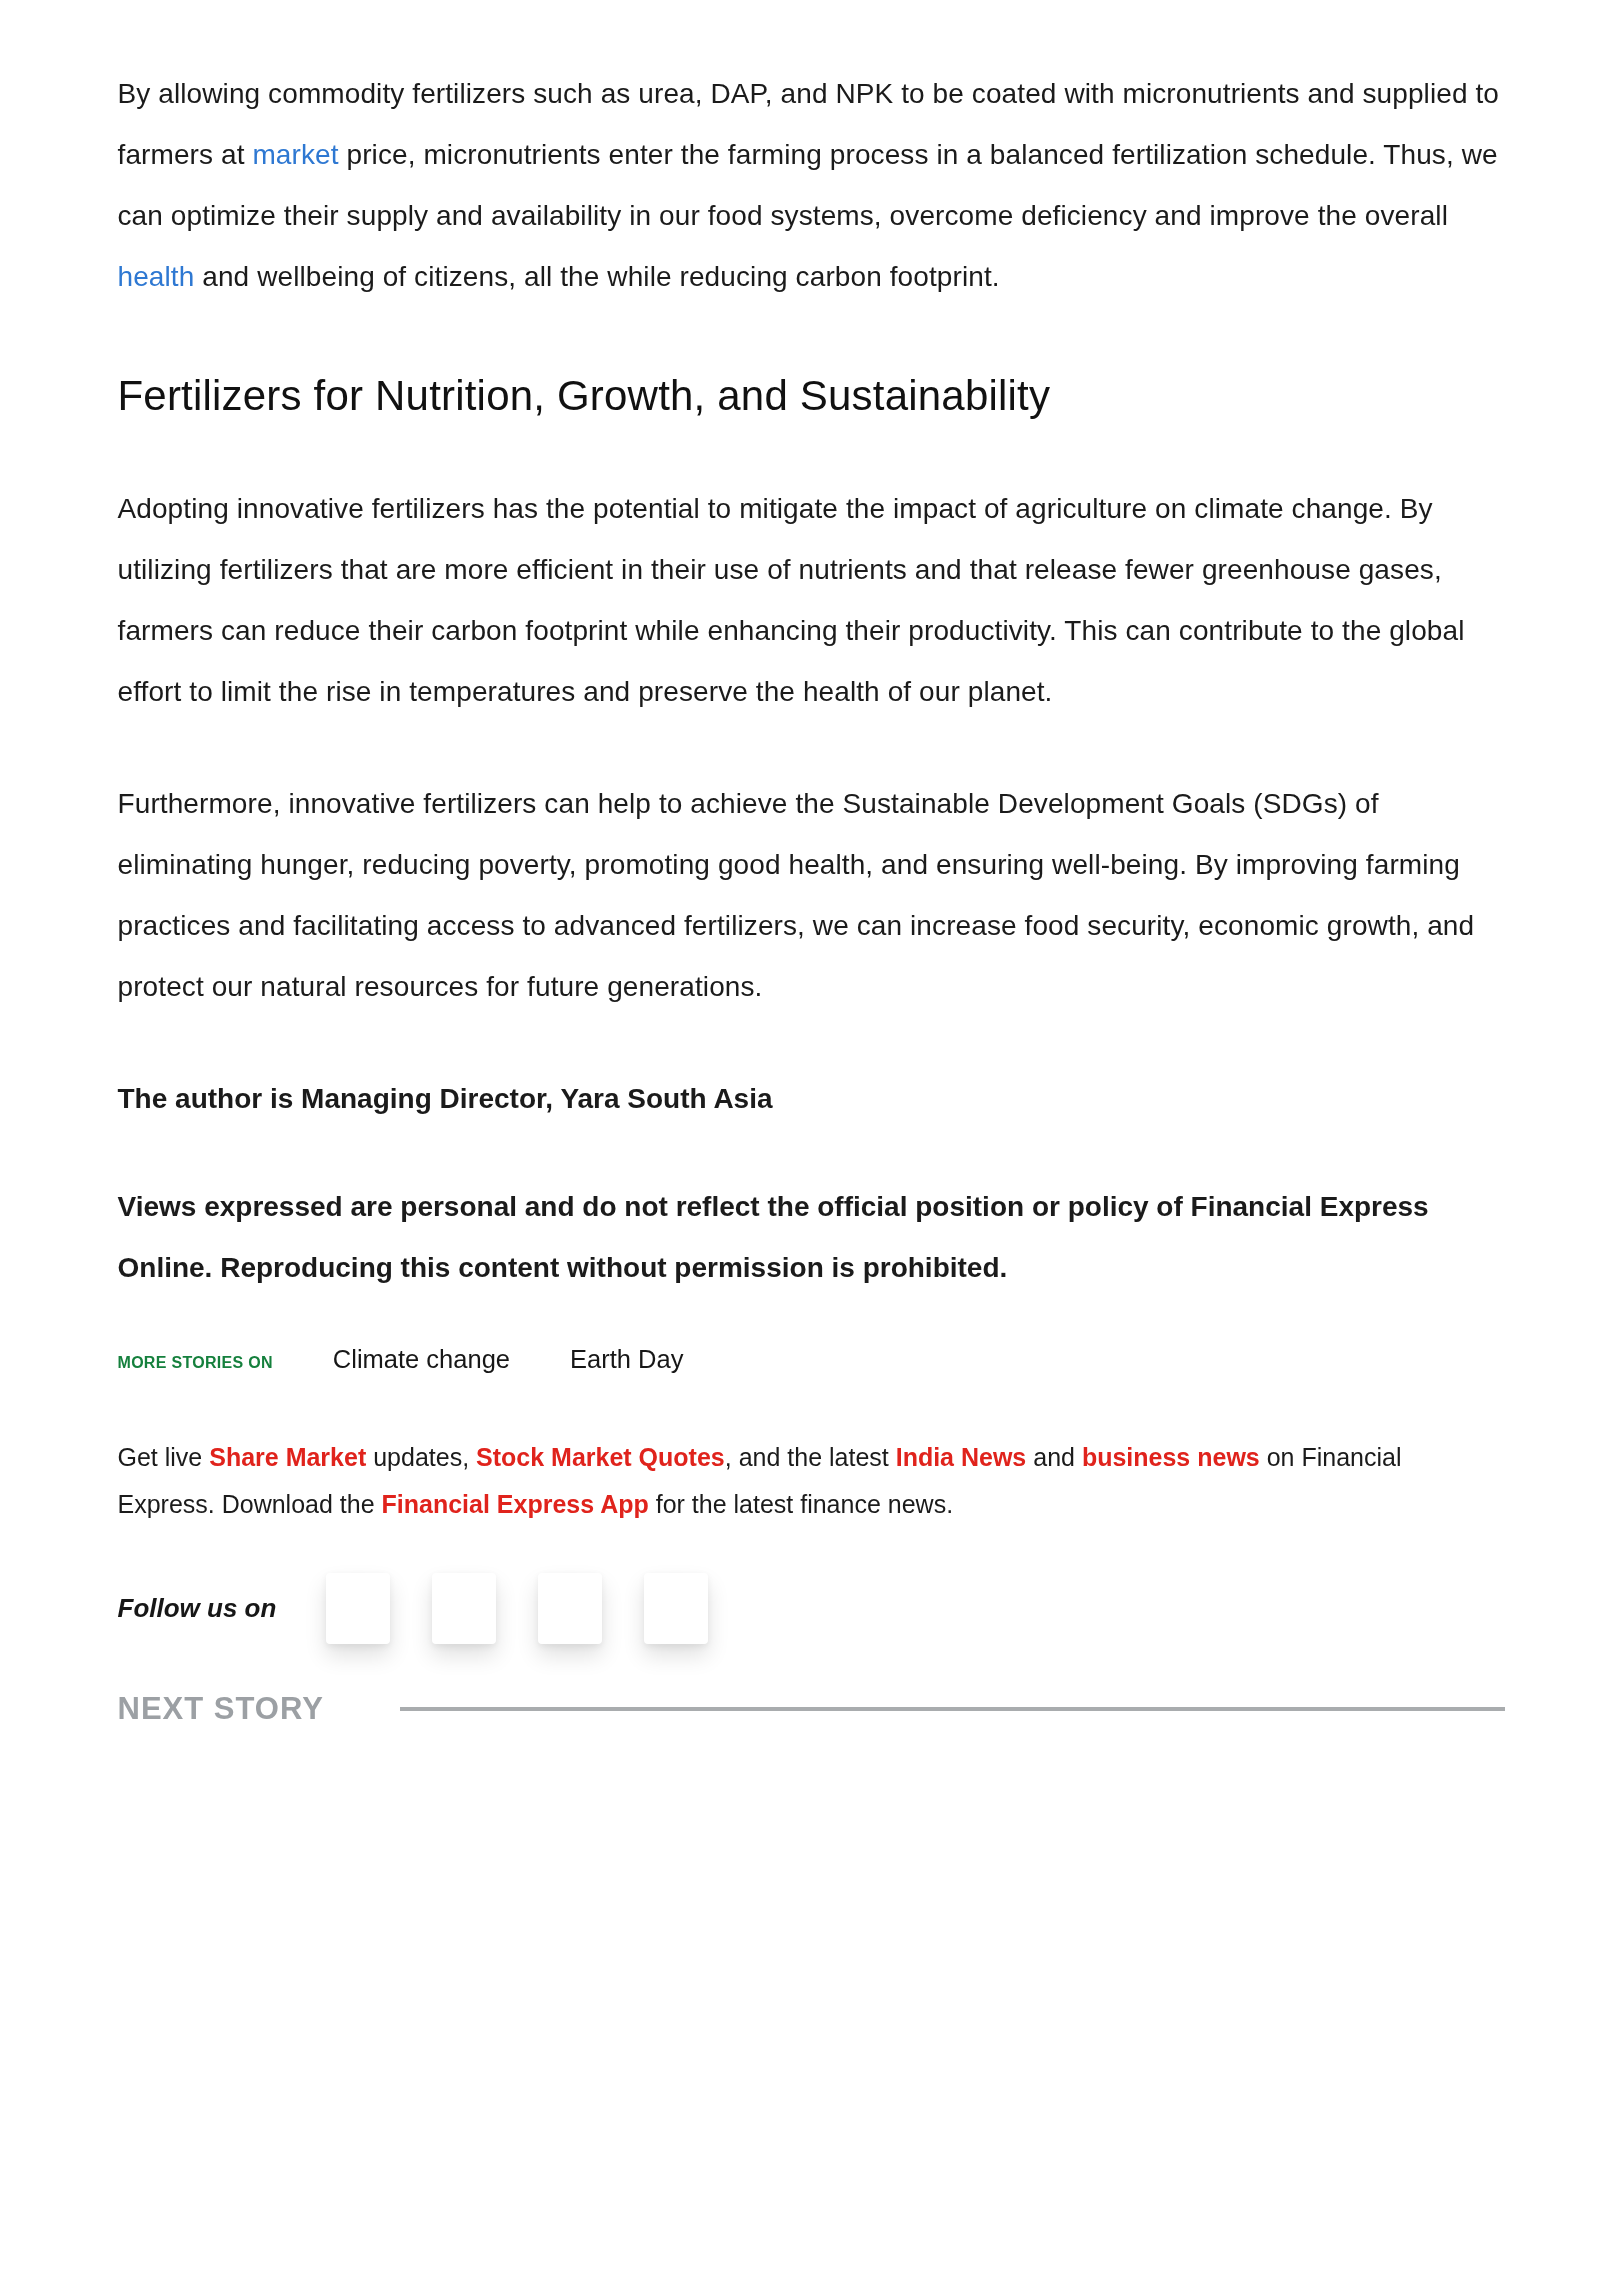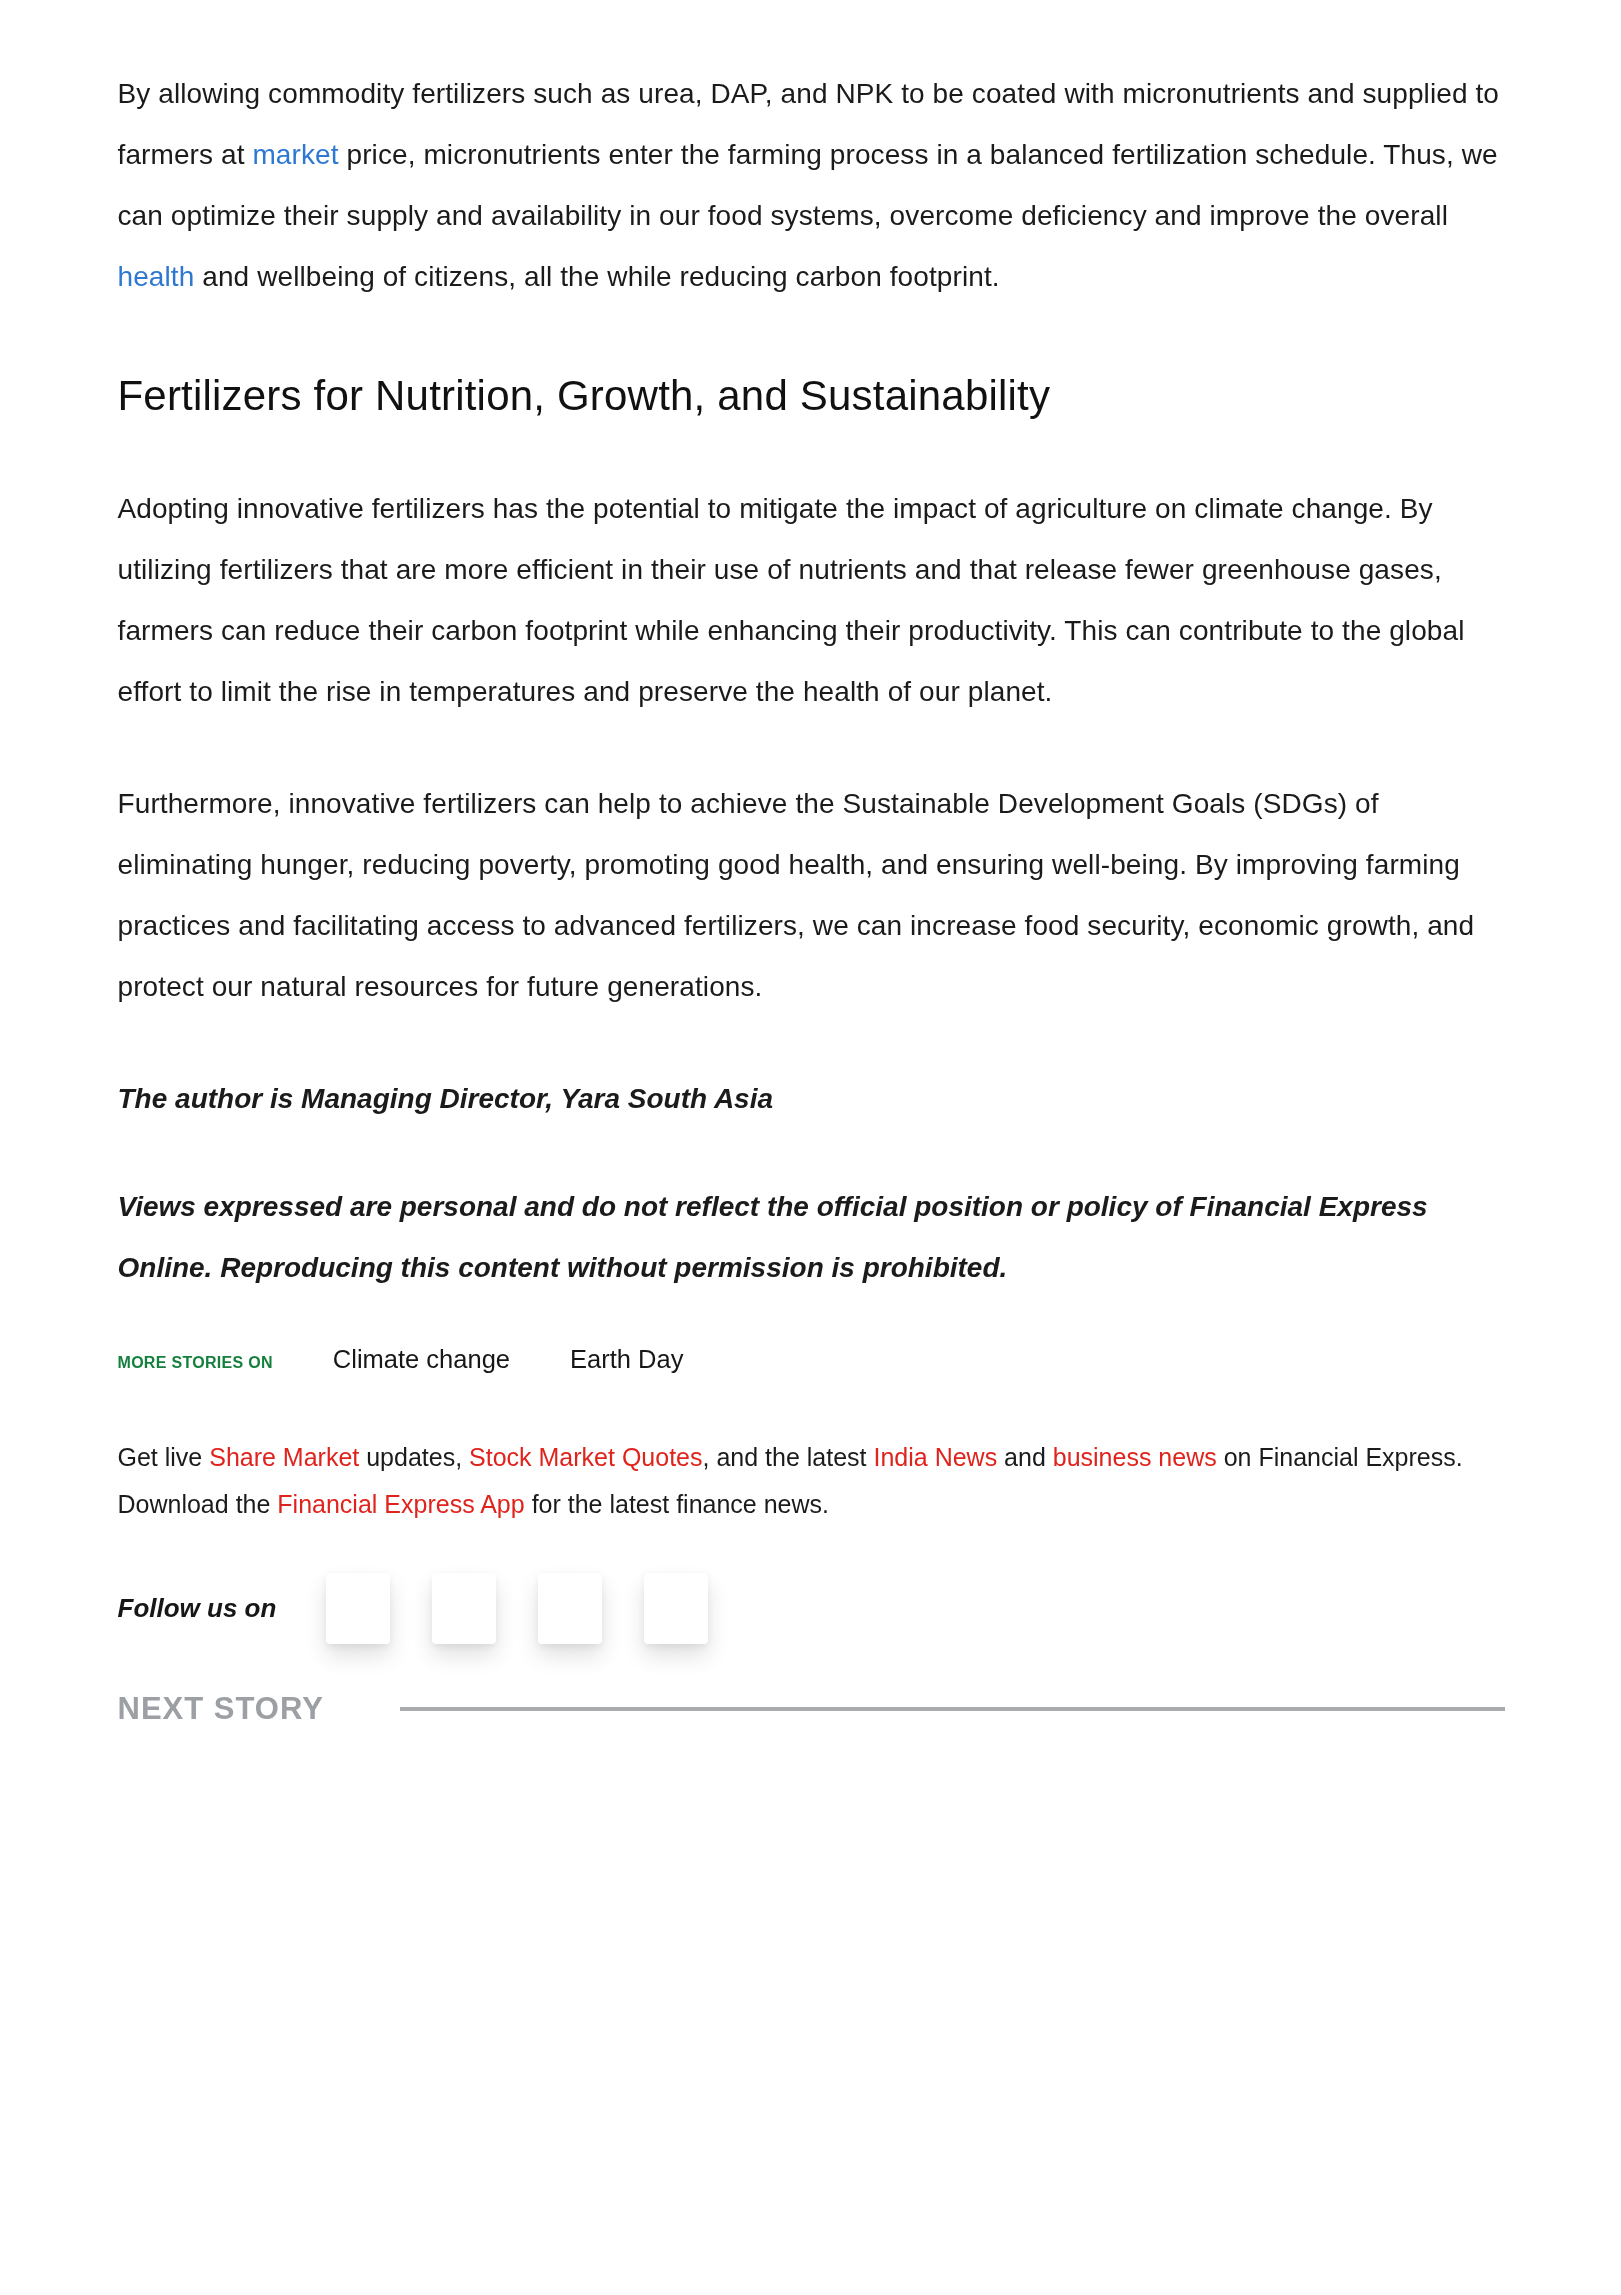--- a/index.html
+++ b/index.html
@@ -29,34 +29,34 @@
   }
   .link-blue {
     color: #2e78d2;
     text-decoration: none;
     cursor: pointer;
   }
   .link-red {
     color: #e0231c;
     text-decoration: none;
     cursor: pointer;
+    font-weight: bold;
   }
   h2.section-heading {
     font-size: 42px;
     line-height: 52px;
     font-weight: normal;
     color: #111111;
     margin: 63px 0 56px 0;
     letter-spacing: 0.2px;
   }
   p.note-text {
     font-size: 28px;
     line-height: 61px;
     font-weight: bold;
-    font-style: italic;
     margin: 0 0 47px 0;
   }
   .more-stories-row {
     display: flex;
     align-items: baseline;
     gap: 60px;
     margin: 0 0 60px 0;
   }
   .more-stories-label {
     font-size: 16px;

